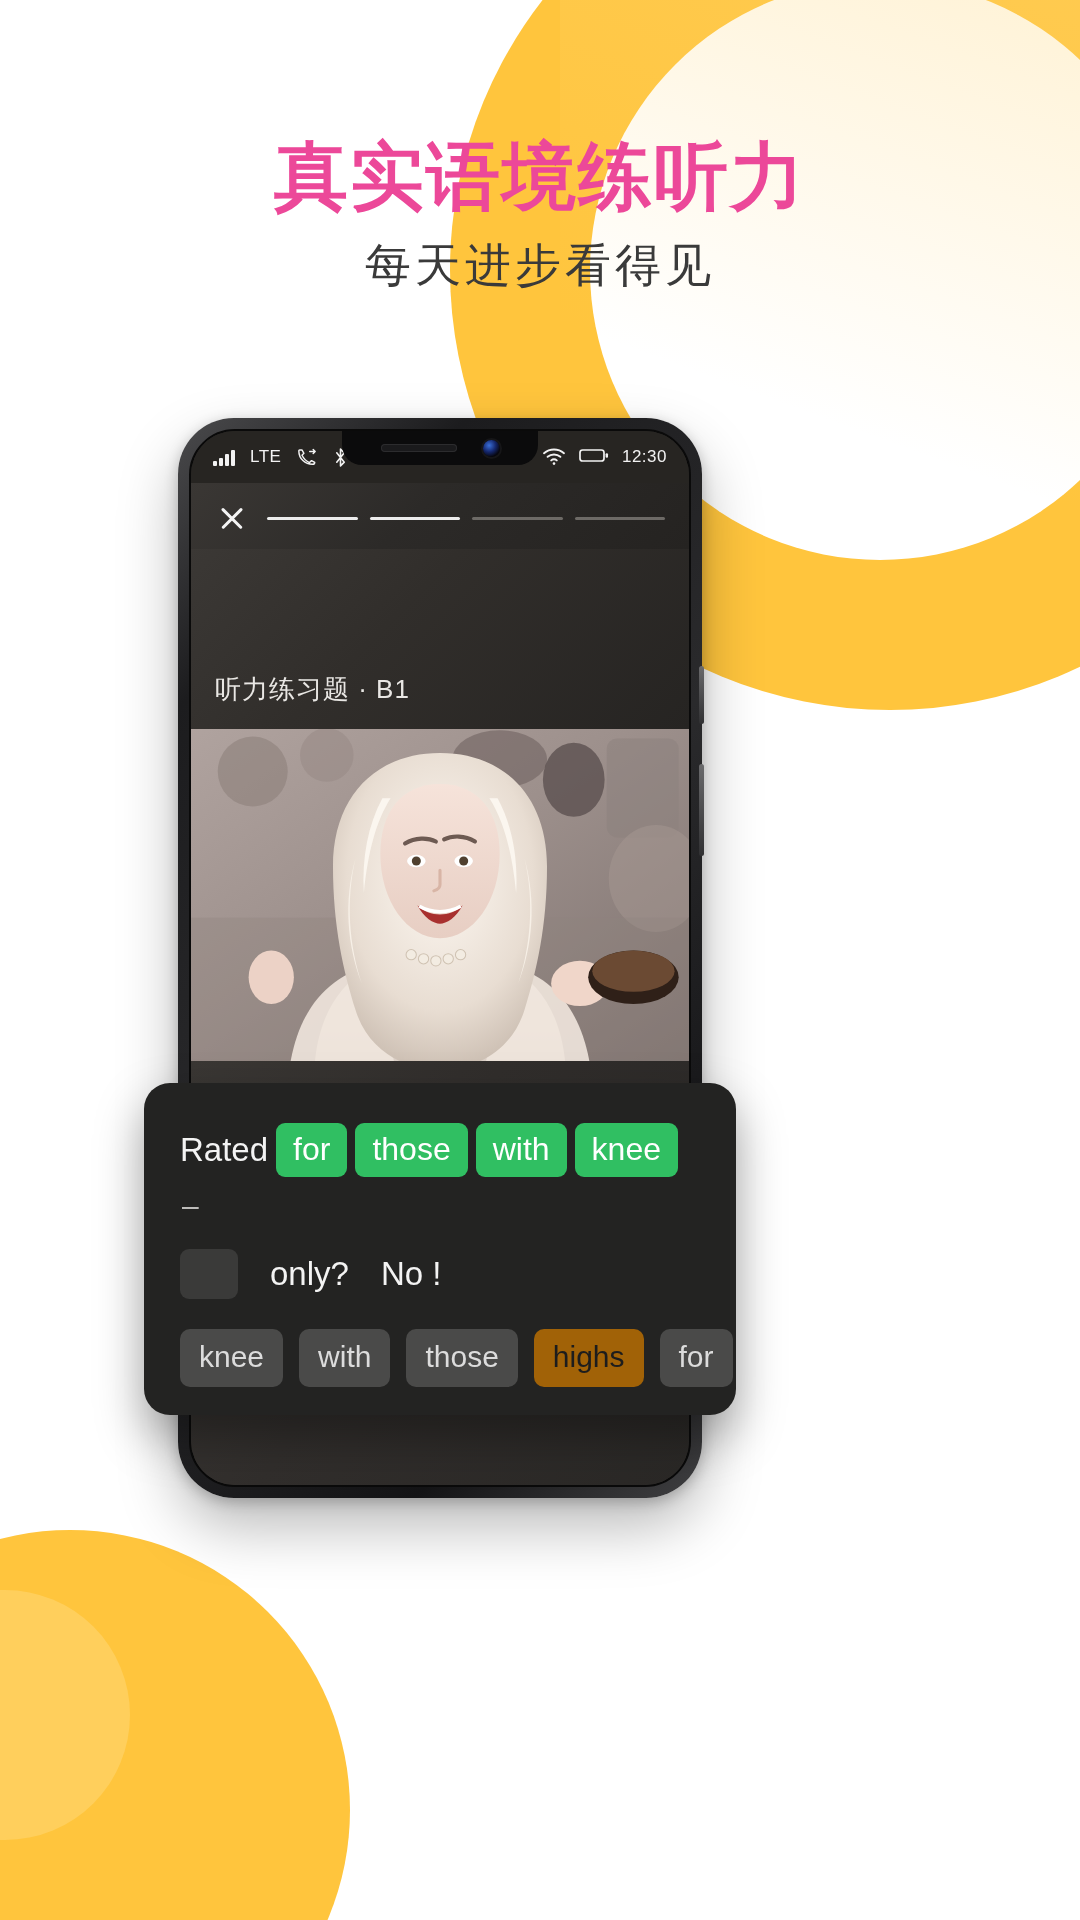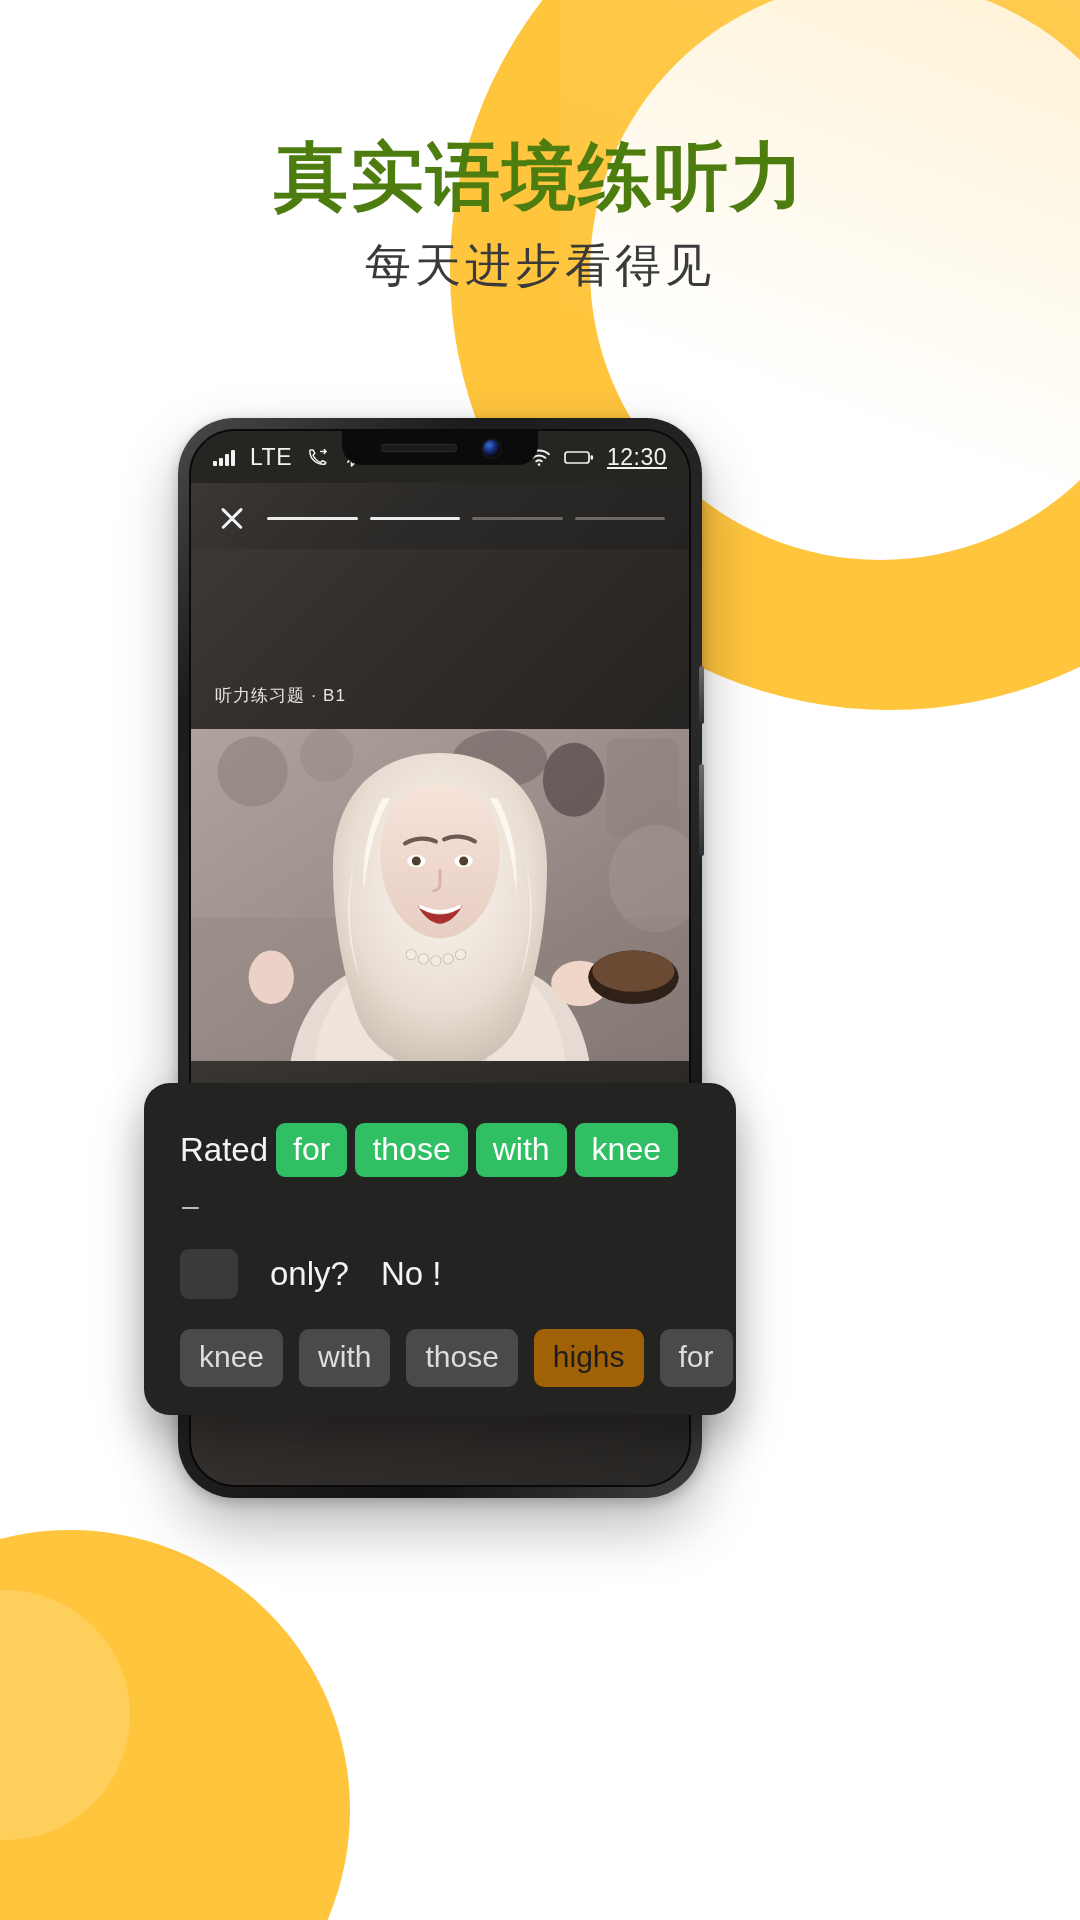--- a/index.html
+++ b/index.html
@@ -47,21 +47,21 @@
     position: absolute;
     left: -120px; bottom: 80px;
     width: 250px; height: 250px;
     border-radius: 50%;
     background: #FFCF5C;
   }
 
   
   .headings { position: absolute; left: 0; right: 0; top: 136px; z-index: 3; text-align: center; }
   .headline {
-    font-size: 74px; font-weight: bold; color: #4d7c0f;
+    font-size: 74px; font-weight: bold; color: #ec4899;
     letter-spacing: 2px; line-height: 1.12;
   }
   .subhead {
     margin-top: 16px;
     font-size: 46px; color: #3A3A3A; letter-spacing: 4px;
   }
 
   
   .phone {
     position: absolute; z-index: 4;
@@ -101,22 +101,22 @@
 
   
   .statusbar {
     position: relative; height: 52px; flex: 0 0 52px;
     background: #272522;
     display: flex; align-items: center;
     padding: 0 22px;
     color: #f2f2f2;
   }
   .sb-left { display: flex; align-items: center; gap: 15px; }
-  .sb-right { display: flex; align-items: center; gap: 13px; margin-left: auto; text-decoration: underline; }
-  .sb-text { font-size: 23px; letter-spacing: 0.5px; }
+  .sb-right { display: flex; gap: 13px; margin-left: auto; }
+  .sb-text { font-size: 17px; letter-spacing: 0.5px; }
   .notch {
     position: absolute; left: 50%; top: 0; transform: translateX(-50%);
     width: 196px; height: 34px;
     background: #0b0b0c;
     border-bottom-left-radius: 20px; border-bottom-right-radius: 20px;
     display: flex; align-items: center; justify-content: center; gap: 26px;
     z-index: 5;
   }
   .speaker {
     width: 76px; height: 8px; border-radius: 5px;
@@ -154,21 +154,21 @@
   .seg { height: 3px; flex: 1; border-radius: 2px; background: #6d6a66; }
   .seg.done { background: #ececec; }
 
   
   .lesson-block {
     flex: 0 0 auto; height: 180px;
     background: linear-gradient(135deg,#3b3835 0%,#312e2b 40%,#262422 100%);
     display: flex; align-items: flex-end;
     padding: 0 24px 22px 24px;
   }
-  .lesson-title { color: #e9e7e4; font-size: 17px; letter-spacing: 1px; }
+  .lesson-title { color: #e9e7e4; font-size: 26px; letter-spacing: 1px; }
 
   
   .video {
     position: relative;
     flex: 0 0 auto; height: 332px;
     overflow: hidden;
     background: #b9adae;
   }
   .video svg { display: block; width: 100%; height: 100%; }
 

